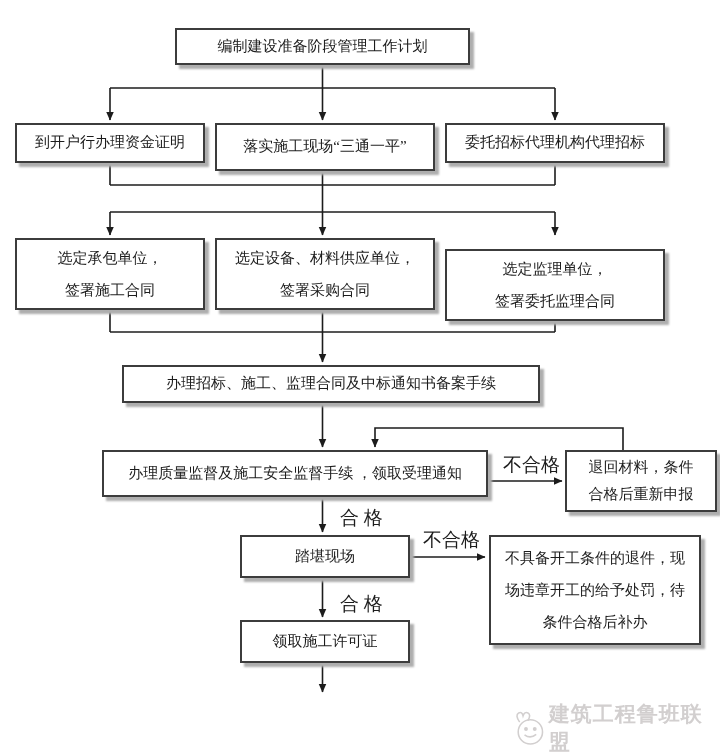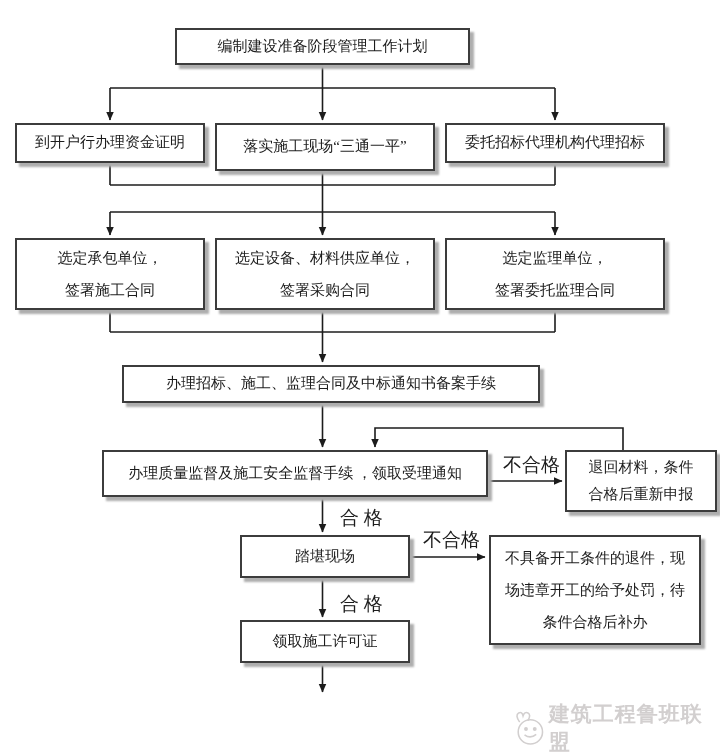--- a/index.html
+++ b/index.html
@@ -118,21 +118,21 @@
   <div class="box" style="left:175px; top:28px; width:295px; height:37px;">编制建设准备阶段管理工作计划</div>
 
   <div class="box" style="left:15px; top:123px; width:190px; height:40px;">到开户行办理资金证明</div>
   <div class="box" style="left:215px; top:123px; width:220px; height:48px;">落实施工现场“三通一平”</div>
   <div class="box two-line" style="left:15px; top:238px; width:190px; height:72px;">选定承包单位，
 签署施工合同</div>
 
   <div class="box" style="left:445px; top:123px; width:220px; height:40px;">委托招标代理机构代理招标</div>
   <div class="box two-line" style="left:215px; top:238px; width:220px; height:72px;">选定设备、材料供应单位，
 签署采购合同</div>
-  <div class="box two-line" style="left:445px; top:238px; width:220px; height:72px;">选定监理单位，
+  <div class="box two-line" style="left:445px; top:249px; width:220px; height:72px;">选定监理单位，
 签署委托监理合同</div>
 
   <div class="box" style="left:122px; top:365px; width:418px; height:38px;">办理招标、施工、监理合同及中标通知书备案手续</div>
 
   <div class="box" style="left:102px; top:450px; width:386px; height:47px;">办理质量监督及施工安全监督手续 ，领取受理通知</div>
   <div class="box return-line" style="left:565px; top:450px; width:152px; height:62px;">退回材料，条件
 合格后重新申报</div>
 
   <div class="box" style="left:240px; top:535px; width:170px; height:43px;">踏堪现场</div>
   <div class="box three-line" style="left:489px; top:535px; width:212px; height:110px;">不具备开工条件的退件，现

